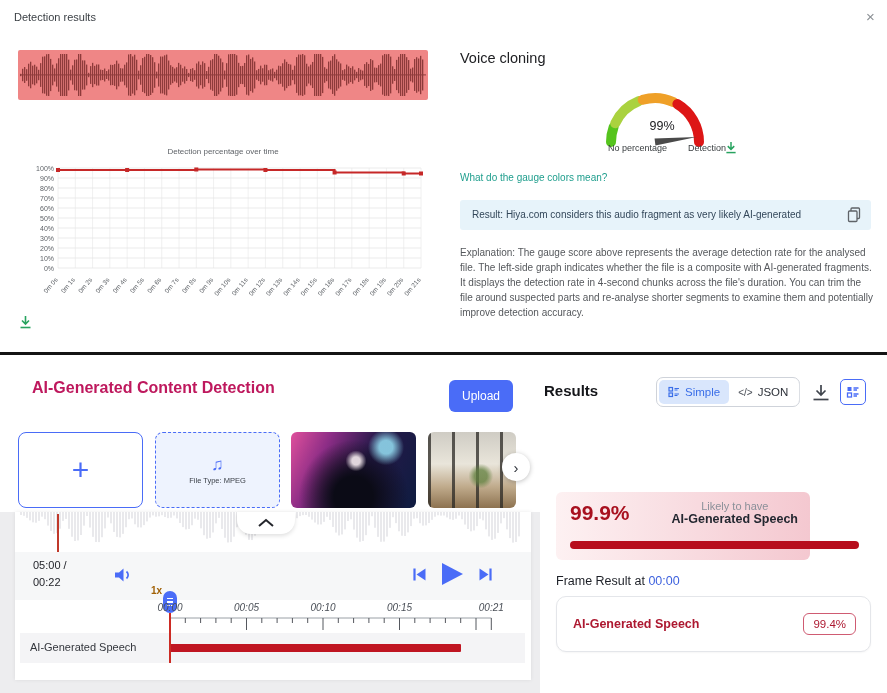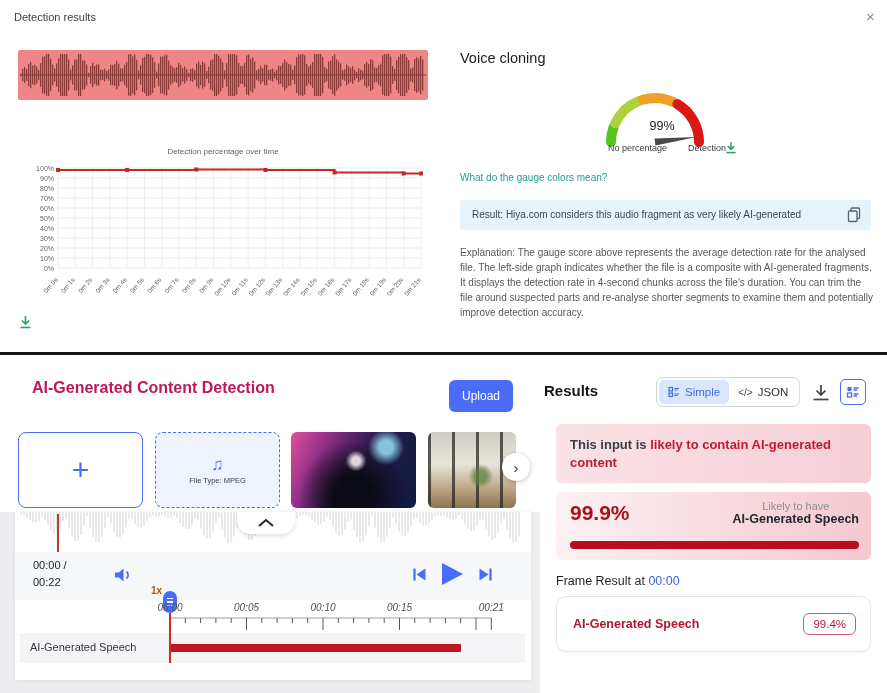--- a/index.html
+++ b/index.html
@@ -91,21 +91,21 @@
   .seg-json{color:#2d3139;}
   .seg-json .code{font-size:10px;color:#4a4f57;}
   .vdiv{left:799px;top:382px;width:1px;height:20px;background:#dcdfe4;}
   .dl-res{left:811px;top:383px;width:20px;height:19px;cursor:pointer;}
   .panel-btn{left:840px;top:379px;width:26px;height:26px;border:1.5px solid #4a6cf7;border-radius:5px;
              display:flex;align-items:center;justify-content:center;cursor:pointer;box-sizing:border-box;background:#fff;}
   .alert{left:556px;top:424px;width:315px;background:linear-gradient(90deg,#fae2e6,#f5ced6);
          border-radius:6px;padding:12px 14px;box-sizing:border-box;font-size:13px;line-height:1.35;}
   .alert .pre{color:#3a3f47;font-weight:bold;}
   .alert .strong{color:#c11a31;font-weight:bold;}
-  .score-card{left:556px;top:492px;width:315px;height:68px;border-radius:6px;
+  .score-card{left:556px;top:492px;width:254px;height:68px;border-radius:6px;
               background:linear-gradient(90deg,#fdf1f2,#f4c8d0);}
   .score-val{left:14px;top:9px;font-size:21px;font-weight:bold;color:#a8111f;}
   .score-cap{right:12px;top:8px;text-align:center;}
   .score-cap .l1{font-size:11px;color:#8b9099;}
   .score-cap .l2{font-size:12.5px;font-weight:bold;color:#232730;}
   .score-track{left:14px;top:49px;width:289px;height:8px;border-radius:4px;}
   .score-bar{height:8px;background:#b70d1c;border-radius:4px;}
   .frame-lbl{left:556px;top:574px;font-size:12.5px;font-weight:normal;color:#1d2027;}
   .frame-lbl .t{color:#3e62de;}
   .frame-card{left:556px;top:596px;width:315px;height:56px;background:#fff;border:1px solid #e4e6ea;border-radius:10px;
@@ -633,21 +633,21 @@
     </svg>
   <div class="abs playhead-top"></div>
   <div class="abs notch">
     <svg width="18" height="10" viewBox="0 0 18 10">
       <polyline points="2,8 9,2 16,8" fill="none" stroke="#23252b" stroke-width="2"></polyline>
     </svg>
   </div>
 
   <div class="abs ctrl-bar"></div>
   <div class="abs ctrl-time">
-    <div>00:00 /</div>
+    <div>05:00 /</div>
     <div>00:22</div>
   </div>
   <svg class="abs vol-blue" viewBox="0 0 19 16">
     <polygon points="1,5.5 5,5.5 9.5,1.5 9.5,14.5 5,10.5 1,10.5" fill="#4a6cf7"></polygon>
     <path d="M12.5 4.5c2.2 2 2.2 5 0 7" stroke="#4a6cf7" stroke-width="1.7" fill="none"></path>
   </svg>
   <span class="abs speed">1x</span>
   <svg class="abs skip-a" viewBox="0 0 17 17">
     <path d="M3.5 2.5v12" stroke="#4a6cf7" stroke-width="2.2"></path>
       <polygon points="14.5,2.5 14.5,14.5 5.5,8.5" fill="#4a6cf7"></polygon>
@@ -720,23 +720,20 @@
   </svg>
   <div class="abs panel-btn">
     <svg width="14" height="14" viewBox="0 0 14 14">
       <rect x="1.5" y="2" width="4" height="4" fill="#4a6cf7"></rect>
       <path d="M7.5 3h5 M7.5 5h3.5" stroke="#4a6cf7" stroke-width="1.4"></path>
       <rect x="1.5" y="8" width="4" height="4" fill="none" stroke="#4a6cf7" stroke-width="1.3"></rect>
       <path d="M7.5 9h5 M7.5 11h3.5" stroke="#4a6cf7" stroke-width="1.4"></path>
     </svg>
   </div>
 
-  <div class="abs alert">
-    <span class="pre">This input is </span><span class="strong">likely to contain AI-generated content</span>
-  </div>
 
   <div class="abs score-card">
     <span class="abs score-val">99.9%</span>
     <div class="abs score-cap">
       <div class="l1">Likely to have</div>
       <div class="l2">AI-Generated Speech</div>
     </div>
     <div class="abs score-track">
         <div class="score-bar" id="score-bar" style="width: 99.9%;"></div>
       </div>

